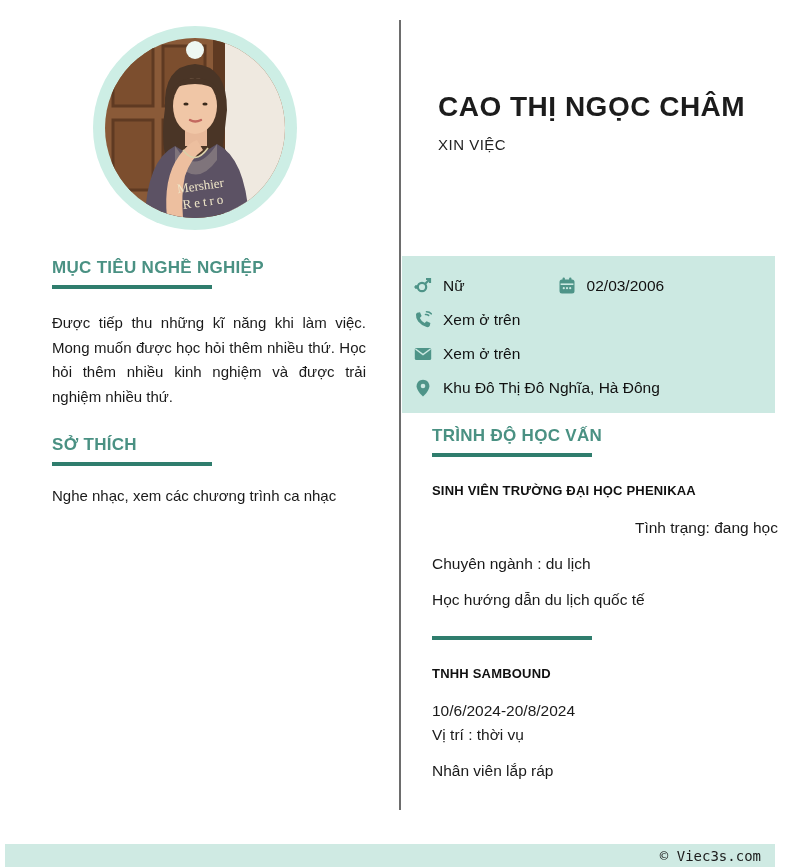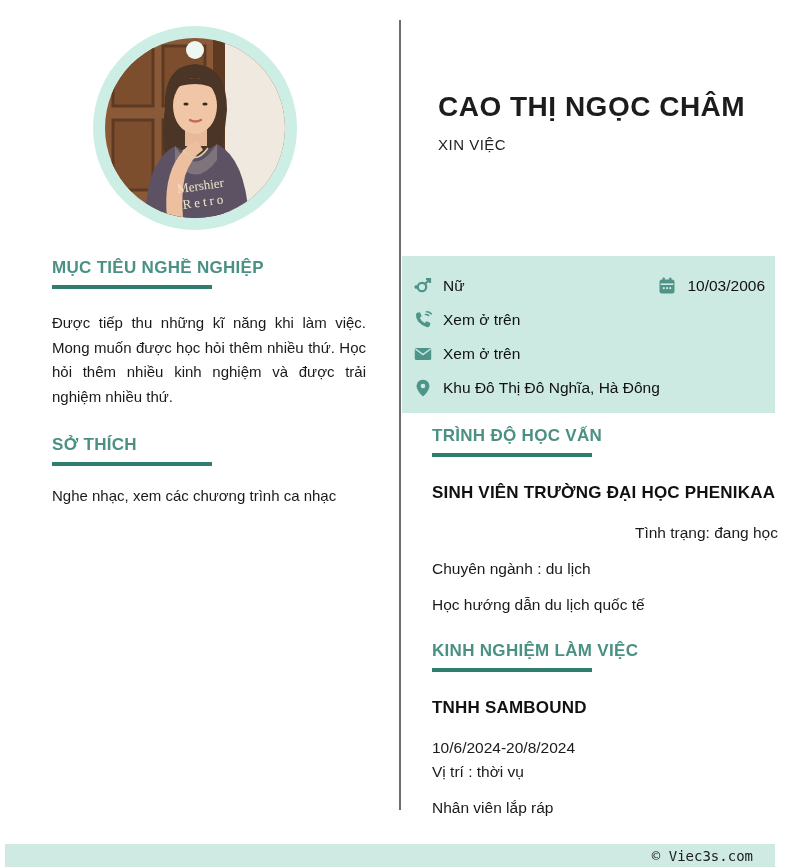--- a/index.html
+++ b/index.html
@@ -61,21 +61,20 @@
     position: absolute;
     left: 402px; top: 256px;
     width: 373px; height: 157px;
     background: #cce9e2;
     padding: 13px 10px 0 11px;
   }
   .info-row {
     display: flex;
     align-items: center;
     height: 34px;
-    justify-content: space-between;
   }
   .info-cell {
     display: flex;
     align-items: center;
     gap: 10px;
   }
   .info-cell.second { margin-left: 92px; }
   .info-icon { width: 20px; height: 20px; flex: 0 0 20px; display: flex; align-items: center; justify-content: center; }
   .info-icon svg { display: block; }
   .info-text { font-size: 15.5px; color: #111111; white-space: nowrap; }
@@ -111,40 +110,40 @@
     color: #1a1a1a;
   }
 
   
   .right-col {
     position: absolute;
     left: 432px; top: 426px;
     width: 346px;
   }
   .entry-heading {
-    font-size: 17px;
+    font-size: 13px;
     font-weight: bold;
     color: #111111;
     letter-spacing: 0.2px;
   }
   .entry-line {
     font-size: 15.5px;
     color: #1a1a1a;
   }
 
   
   .footer-bar {
     position: absolute;
     left: 5px; top: 844px;
     width: 770px; height: 23px;
     background: #cfeae3;
     display: flex;
     align-items: center;
     justify-content: flex-end;
-    padding-right: 22px;
+    padding-right: 14px;
   }
   .footer-text {
     font-family: "DejaVu Sans Mono", "Liberation Mono", monospace;
     font-size: 14px;
     color: #1c1c1c;
   }
 </style>
 </head>
 <body>
 
@@ -212,21 +211,21 @@
         <svg width="20" height="20" viewBox="0 0 20 20">
           <rect x="2.5" y="3.5" width="15" height="14" rx="2.5" fill="#4e9488"></rect>
           <rect x="5.5" y="1.6" width="2.4" height="3.6" rx="1.2" fill="#4e9488"></rect>
           <rect x="12.1" y="1.6" width="2.4" height="3.6" rx="1.2" fill="#4e9488"></rect>
           <rect x="3.6" y="7.4" width="12.8" height="1.6" fill="#cce9e2"></rect>
           <circle cx="6.8" cy="12.2" r="1.1" fill="#cce9e2"></circle>
           <circle cx="10" cy="12.2" r="1.1" fill="#cce9e2"></circle>
           <circle cx="13.2" cy="12.2" r="1.1" fill="#cce9e2"></circle>
         </svg>
       </span>
-      <span class="info-text">10/03/2006</span>
+      <span class="info-text">02/03/2006</span>
     </div>
   </div>
   <div class="info-row">
     <div class="info-cell">
       <span class="info-icon">
         <svg width="20" height="20" viewBox="0 0 20 20">
           <path d="M4.2 2.8 L7 2.2 L8.6 6 L6.8 8 Q8.2 11.2 11.6 13 L13.6 11.2 L17.4 13 L16.8 15.8 Q16 17.6 13.6 17 Q8.4 15.6 5.2 11.6 Q2.6 8 3 4.6 Q3.2 3.2 4.2 2.8 Z" fill="#4e9488"></path>
           <path d="M12.5 4.5 Q14.5 4.3 15.6 5.4" stroke="#4e9488" stroke-width="1.6" fill="none" stroke-linecap="round"></path>
           <path d="M13.5 1.8 Q16.6 1.8 18.2 3.8" stroke="#4e9488" stroke-width="1.6" fill="none" stroke-linecap="round"></path>
         </svg>
@@ -280,21 +279,20 @@
   <div class="section">
     <div class="section-title">TRÌNH ĐỘ HỌC VẤN</div>
     <div class="section-rule"></div>
     <div class="entry-heading" style="margin-top: 26px;">SINH VIÊN TRƯỜNG ĐẠI HỌC PHENIKAA</div>
     <div class="entry-line" style="margin-top: 21px; text-align: right;">Tình trạng: đang học</div>
     <div class="entry-line" style="margin-top: 18px;">Chuyên ngành : du lịch</div>
     <div class="entry-line" style="margin-top: 18px;">Học hướng dẫn du lịch quốc tế</div>
   </div>
 
   <div class="section" style="margin-top: 27px;">
-    <div class="section-title">KINH NGHIỆM LÀM VIỆC</div>
     <div class="section-rule"></div>
     <div class="entry-heading" style="margin-top: 26px;">TNHH SAMBOUND</div>
     <div class="entry-line" style="margin-top: 21px;">10/6/2024-20/8/2024</div>
     <div class="entry-line" style="margin-top: 6px;">Vị trí : thời vụ</div>
     <div class="entry-line" style="margin-top: 18px;">Nhân viên lắp ráp</div>
   </div>
 
 </div>
 
 <div class="footer-bar">

